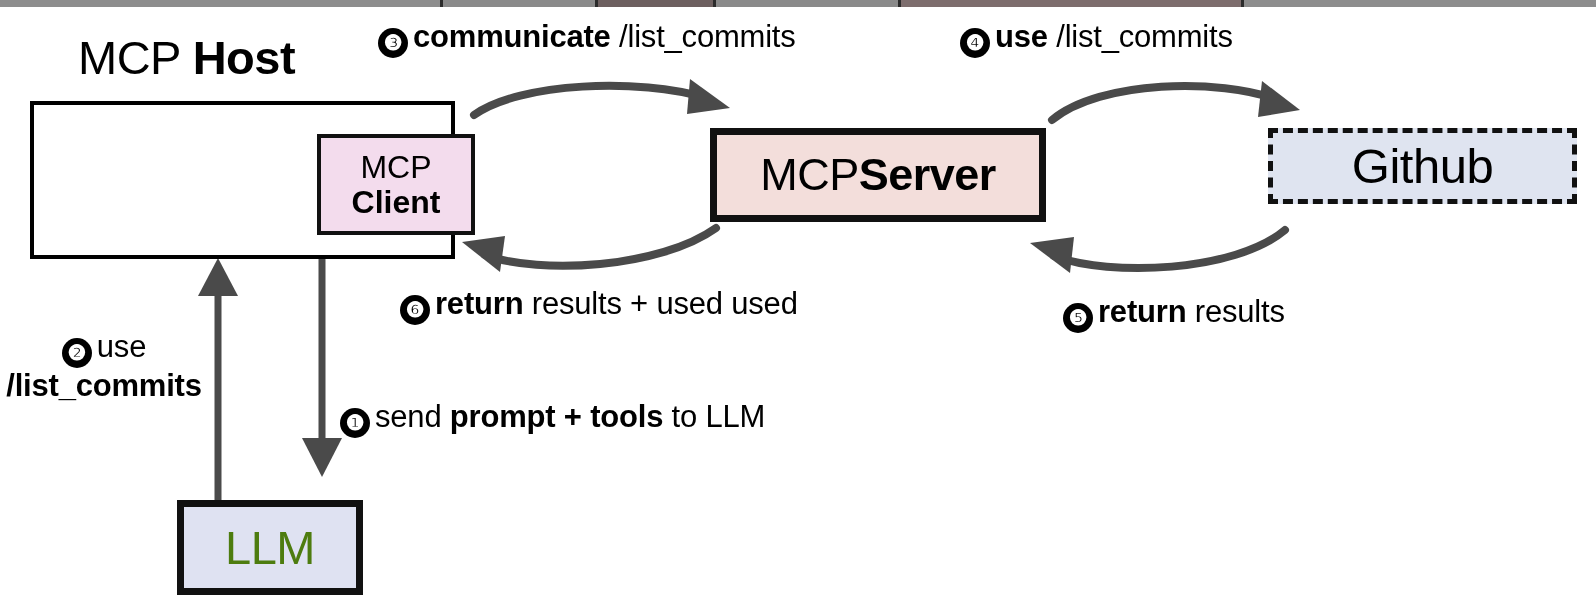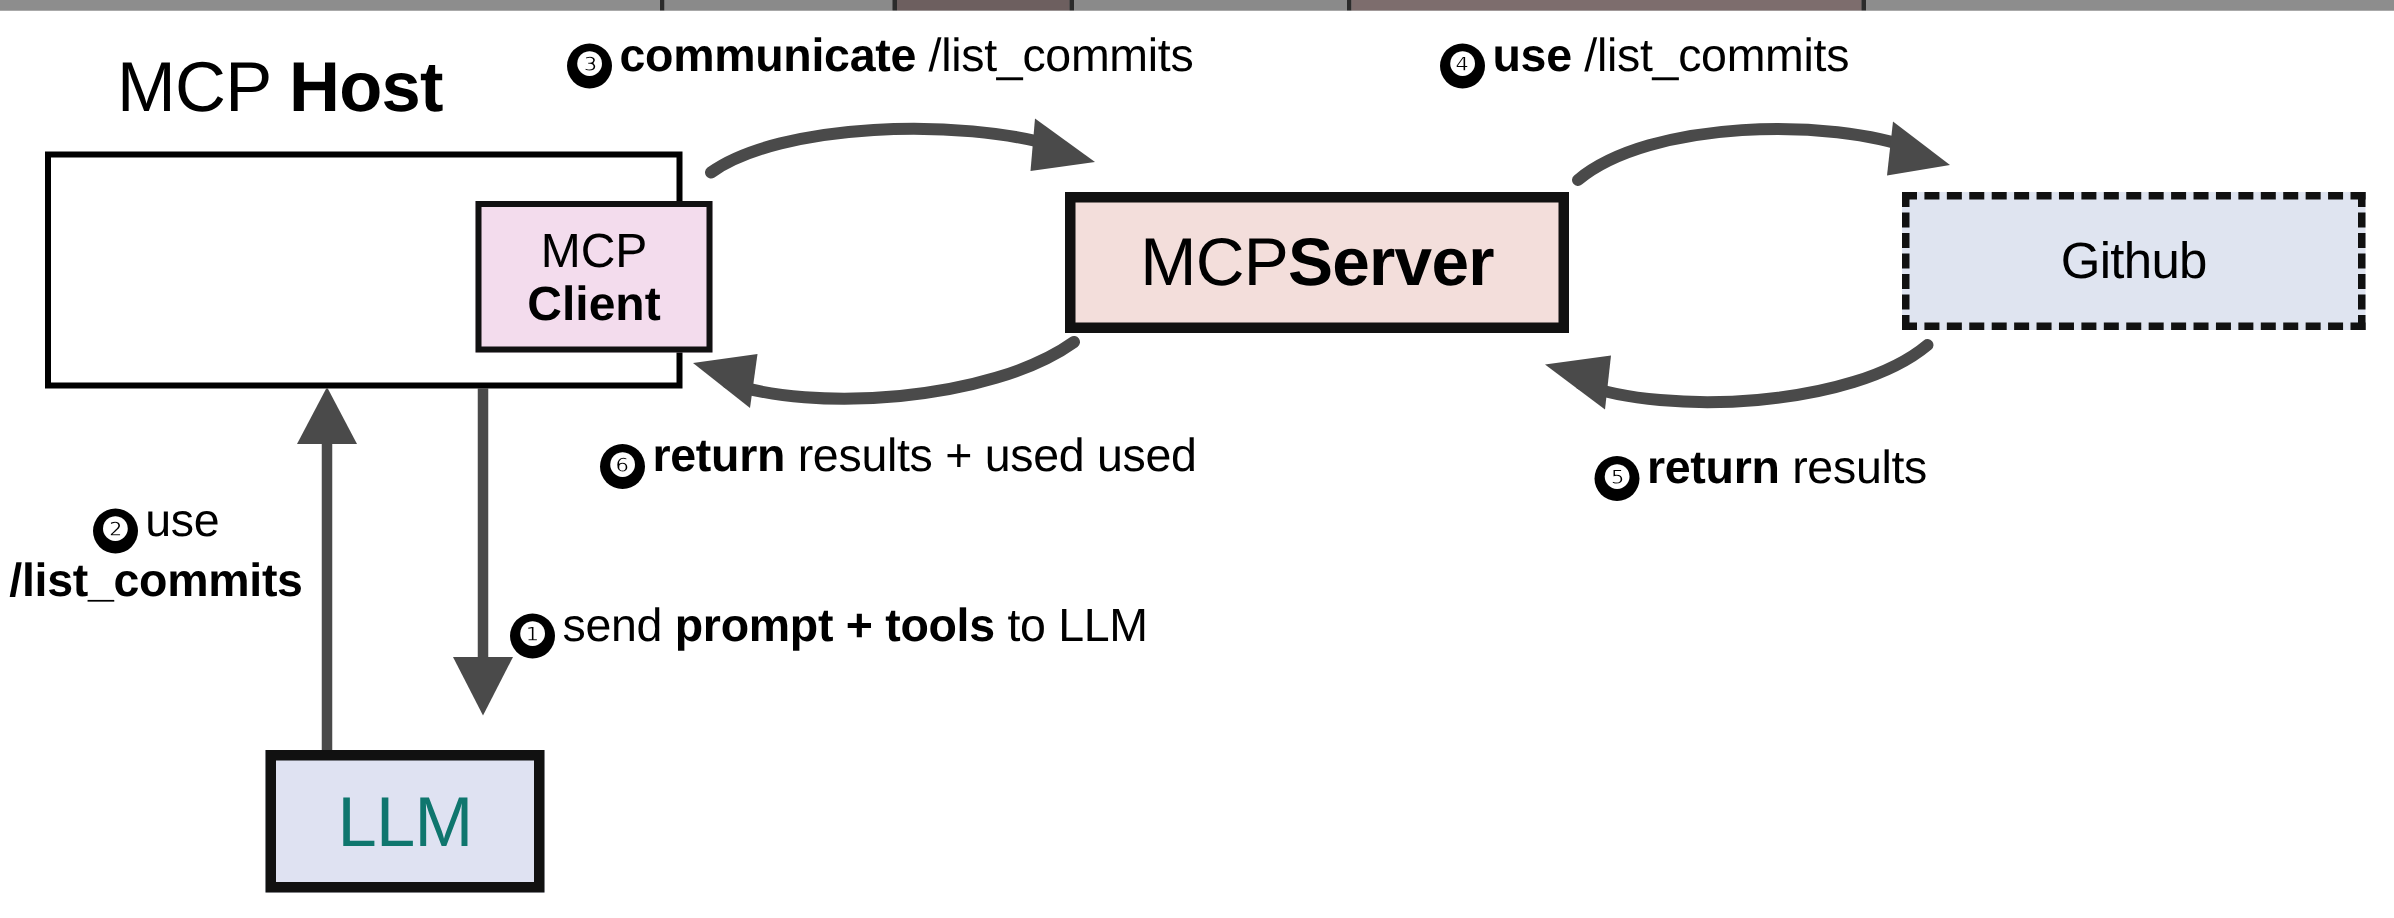--- a/index.html
+++ b/index.html
@@ -75,34 +75,34 @@
     width: 336px; height: 94px;
     border: 7px solid #111111;
     background: #f3dedb;
     font-size: 45px;
     letter-spacing: -0.5px;
     z-index: 6;
   }
   #mcp-server-box .b { font-weight: bold; }
   #github-box {
     left: 1268px; top: 128px;
-    width: 309px; height: 92px;
+    width: 309px; height: 76px;
     border: 5px dashed #111111;
     background: #dfe4f0;
-    font-size: 34px;
+    font-size: 49px;
     letter-spacing: -0.5px;
     z-index: 6;
     text-align: center;
   }
   #llm-box {
     left: 177px; top: 500px;
     width: 186px; height: 95px;
     border: 7px solid #111111;
     background: #dfe2f2;
-    color: #0f766e;
+    color: #4d7c0f;
     font-size: 47px;
     letter-spacing: -0.5px;
     z-index: 6;
   }
   
   .step {
     position: absolute;
     white-space: nowrap;
     font-size: 31px;
     line-height: 1.18;

